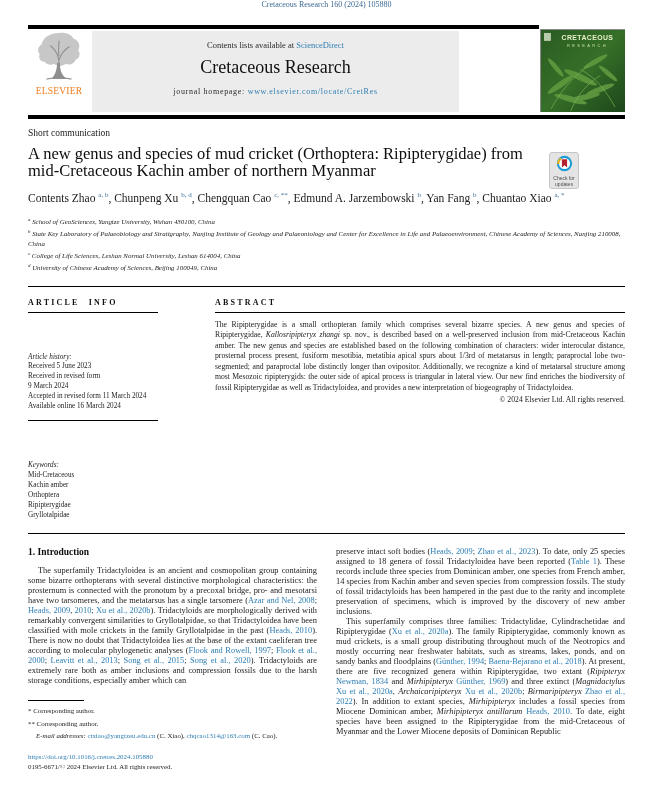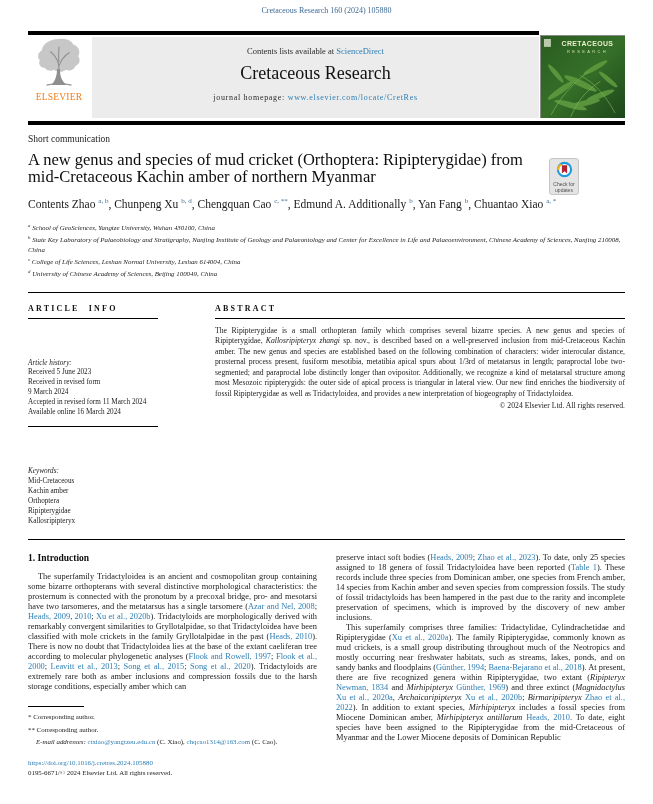--- a/index.html
+++ b/index.html
@@ -4,28 +4,28 @@
 <title>Cretaceous Research 160 (2024) 105880</title>
 <style>
   * { margin:0; padding:0; box-sizing:border-box; }
   html,body { width:653px; height:804px; }
   body { font-family:"Liberation Serif", serif; background:#ffffff; color:#1b1b1b; overflow:hidden; position:relative; }
 
   .lnk { color:#2e7eb3; }
   .it { font-style:italic;margin-top:40px; }
   .sup { vertical-align:super; font-size:7px; color:#3c6e96; }
 
-  .citation { text-align:center; font-size:8px; color:#3d6a94; padding-top:6px; }
+  .citation { text-align:center; font-size:8px; color:#3d6a94; padding-top:0; }
 
   .masthead { position:relative; margin:16px 28px 0; height:93px; }
   .bar-top { position:absolute; left:0; top:0; width:511px; height:3.5px; background:#000; }
   .logo-zone { position:absolute; left:0; top:6px; width:62px; height:81px; text-align:center; }
   .logo-zone svg { display:block; margin:0 auto; }
   .elsevier-word { font-size:9.5px; color:#ef7d1a; letter-spacing:0.2px; margin-top:1px; }
-  .banner { position:absolute; left:64px; top:6px; width:447px; height:81px; background:#ececec; text-align:center; }
+  .banner { position:absolute; left:64px; top:6px; width:367px; height:81px; background:#ececec; text-align:center; }
   .contents-line { margin-top:9px; font-size:8.5px; color:#2b2b2b; }
   .journal-title { margin-top:7px; font-size:18px; color:#111; }
   .homepage-line { margin-top:9px; font-size:8px; letter-spacing:0.7px; color:#2b2b2b; }
   .cover { position:absolute; right:0; top:4px; width:85px; height:83px; border:0.5px solid #8a8a8a; }
   .bar-bottom { position:absolute; left:0; top:90px; width:597px; height:3.5px; background:#000; }
 
   .content { padding:0 28px; }
   .short-comm { margin-top:10px; font-size:9.5px; }
   .title-row { position:relative; margin-top:7px; }
   .title { font-size:16.5px; font-weight:normal; line-height:17px; width:505px; color:#0d0d0d; }
@@ -136,21 +136,21 @@
       <svg width="17" height="17" viewBox="0 0 17 17">
         <circle cx="8.5" cy="8.5" r="6.6" fill="#ffffff" stroke="#1c9bd8" stroke-width="2.1"></circle>
         <path d="M2.2,9 A6.4,6.4 0 0 1 5,3.5" fill="none" stroke="#f0b310" stroke-width="2.1"></path>
         <path d="M5.9,4.3 h5.2 v8.2 l-2.6,-2.3 l-2.6,2.3 z" fill="#b5212e"></path>
       </svg>
       <div class="badge-text">Check for</div>
       <div class="badge-text">updates</div>
     </div>
   </div>
 
-  <div class="authors"><span>Contents Zhao </span><span class="sup">a, b</span><span>, Chunpeng Xu </span><span class="sup">b, d</span><span>, Chengquan Cao </span><span class="sup">c, **</span><span>, Edmund A. Additionally </span><span class="sup">b</span><span>, Yan Fang </span><span class="sup">b</span><span>, Chuantao Xiao </span><span class="sup">a, *</span></div>
+  <div class="authors"><span>Contents Zhao </span><span class="sup">a, b</span><span>, Chunpeng Xu </span><span class="sup">b, d</span><span>, Chengquan Cao </span><span class="sup">c, **</span><span>, Edmund A. Jarzembowski </span><span class="sup">b</span><span>, Yan Fang </span><span class="sup">b</span><span>, Chuantao Xiao </span><span class="sup">a, *</span></div>
 
   <div class="affils">
     <div><span class="aff-sup">a</span><span> School of GeoSciences, Yangtze University, Wuhan 430100, China</span></div>
     <div><span class="aff-sup">b</span><span> State Key Laboratory of Palaeobiology and Stratigraphy, Nanjing Institute of Geology and Palaeontology and Center for Excellence in Life and Palaeoenvironment, Chinese Academy of Sciences, Nanjing 210008, China</span></div>
     <div><span class="aff-sup">c</span><span> College of Life Sciences, Leshan Normal University, Leshan 614004, China</span></div>
     <div><span class="aff-sup">d</span><span> University of Chinese Academy of Sciences, Beijing 100049, China</span></div>
   </div>
 
   <div class="rule"></div>
 
@@ -166,21 +166,21 @@
         <div>Accepted in revised form 11 March 2024</div>
         <div>Available online 16 March 2024</div>
       </div>
       <div class="info-sep"></div>
       <div class="info-block" style="margin-top:0;">
         <div class="it">Keywords:</div>
         <div>Mid-Cretaceous</div>
         <div>Kachin amber</div>
         <div>Orthoptera</div>
         <div>Ripipterygidae</div>
-        <div>Kallosripipteryx</div>
+        <div>Gryllotalpidae</div>
       </div>
     </div>
 
     <div class="abs-col">
       <div class="col-head">ABSTRACT</div>
       <div class="head-rule"></div>
       <div class="abs-text"><span>The Ripipterygidae is a small orthopteran family which comprises several bizarre species. A new genus and species of Ripipterygidae, </span><span class="it">Kallosripipteryx zhangi</span><span> sp. nov., is described based on a well-preserved inclusion from mid-Cretaceous Kachin amber. The new genus and species are established based on the following combination of characters: wider interocular distance, prosternal process present, fusiform mesotibia, metatibia apical spurs about 1/3rd of metatarsus in length; paraproctal lobe two-segmented; and paraproctal lobe distinctly longer than ovipositor. Additionally, we recognize a kind of metatarsal structure among most Mesozoic ripipterygids: the outer side of apical process is triangular in lateral view. Our new find enriches the biodiversity of fossil Ripipterygidae as well as Tridactyloidea, and provides a new interpretation of biogeography of Tridactyloidea.</span></div>
       <div class="abs-copyright">© 2024 Elsevier Ltd. All rights reserved.</div>
     </div>
   </div>

